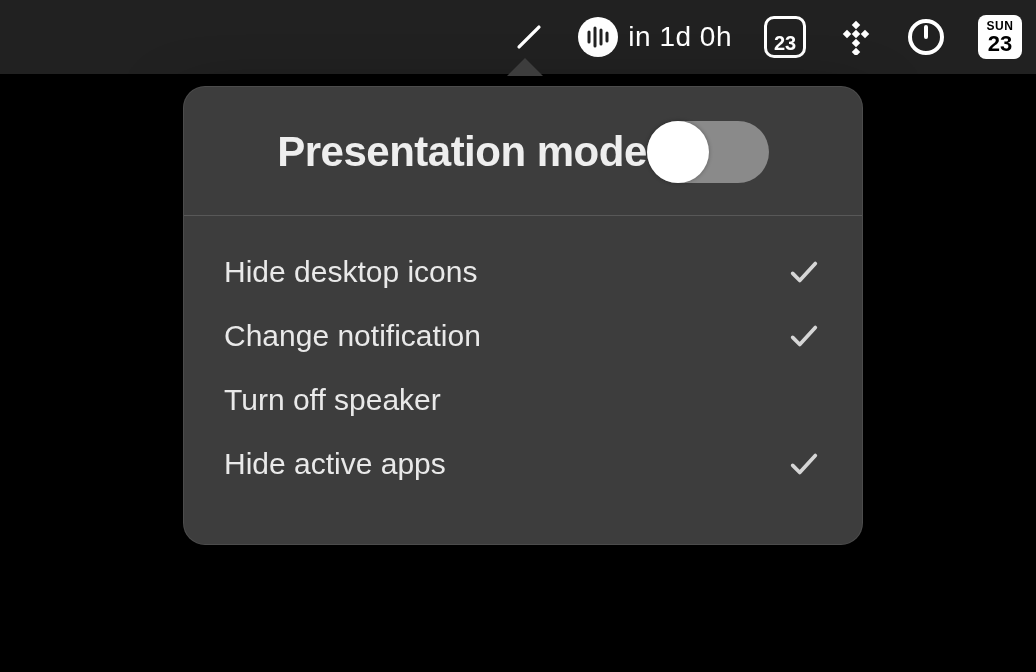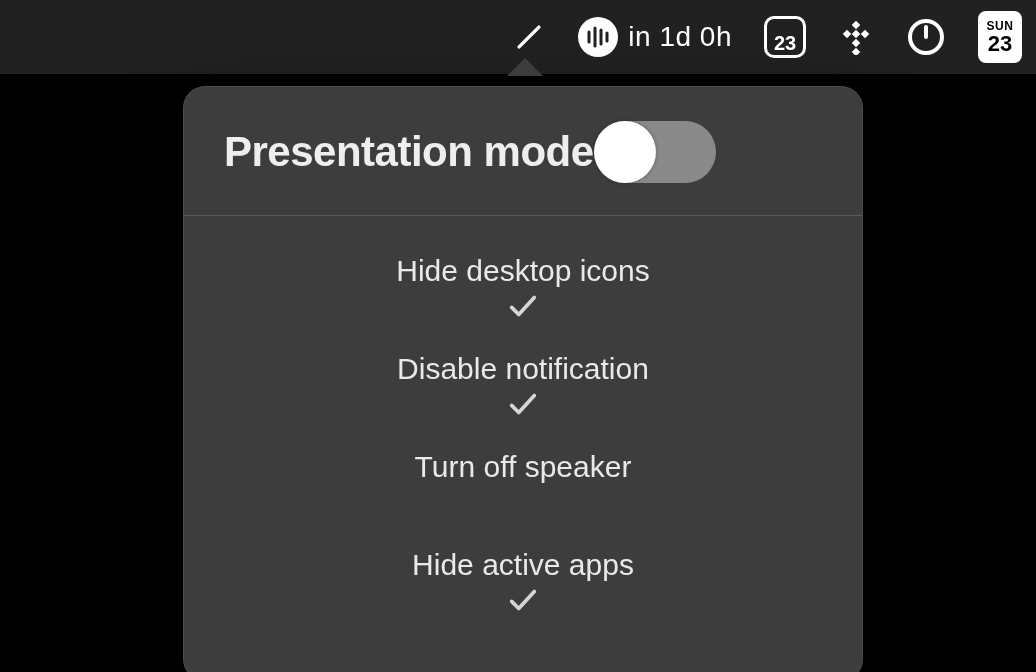--- a/index.html
+++ b/index.html
@@ -66,21 +66,21 @@
   }
   .cal-badge span {
     font-size: 20px;
     font-weight: 800;
     color: #fff;
     line-height: 1;
   }
 
   .day-badge {
     width: 44px;
-    height: 52px;
+    height: 44px;
     background: #fff;
     border-radius: 8px;
     display: flex;
     flex-direction: column;
     align-items: center;
     justify-content: center;
     color: #000;
   }
   .day-badge .dow {
     font-size: 12px;
@@ -115,21 +115,21 @@
     background: #3d3d3d;
     border-radius: 22px;
     border: 1px solid rgba(255,255,255,0.08);
     box-shadow: 0 20px 60px rgba(0,0,0,0.6);
     overflow: hidden;
     margin-top: 14px;
   }
   .popover-header {
     display: flex;
     align-items: center;
-    justify-content: flex-start;
+    justify-content: center;
     padding: 34px 40px 32px 40px;
   }
   .popover-title {
     font-size: 42px;
     font-weight: 700;
     color: #eeeeee;
     letter-spacing: -0.5px;
   }
 
   .toggle {
@@ -156,21 +156,20 @@
 
   .menu-list {
     padding: 24px 40px 48px 40px;
   }
   .menu-item {
     display: flex;
     align-items: center;
     justify-content: space-between;
     padding: 14px 0;
     cursor: pointer;
-    flex-direction: column;
   }
   .menu-item-label {
     font-size: 30px;
     font-weight: 400;
     color: #e9e9e9;
   }
   .check {
     width: 36px; height: 36px;
     display: flex;
     align-items: center;
@@ -255,21 +254,21 @@
       <div class="menu-item">
         <span class="menu-item-label">Hide desktop icons</span>
         <span class="check">
           <svg width="34" height="34" viewBox="0 0 24 24" fill="none" stroke="#d6d6d6" stroke-width="2.6" stroke-linecap="round" stroke-linejoin="round">
               <polyline points="4 13 9 18 20 6"></polyline>
             </svg>
         </span>
       </div>
 
       <div class="menu-item">
-        <span class="menu-item-label">Disable notification</span>
+        <span class="menu-item-label">Change notification</span>
         <span class="check">
           <svg width="34" height="34" viewBox="0 0 24 24" fill="none" stroke="#d6d6d6" stroke-width="2.6" stroke-linecap="round" stroke-linejoin="round">
               <polyline points="4 13 9 18 20 6"></polyline>
             </svg>
         </span>
       </div>
 
       <div class="menu-item">
         <span class="menu-item-label">Turn off speaker</span>
         <span class="check hidden">

